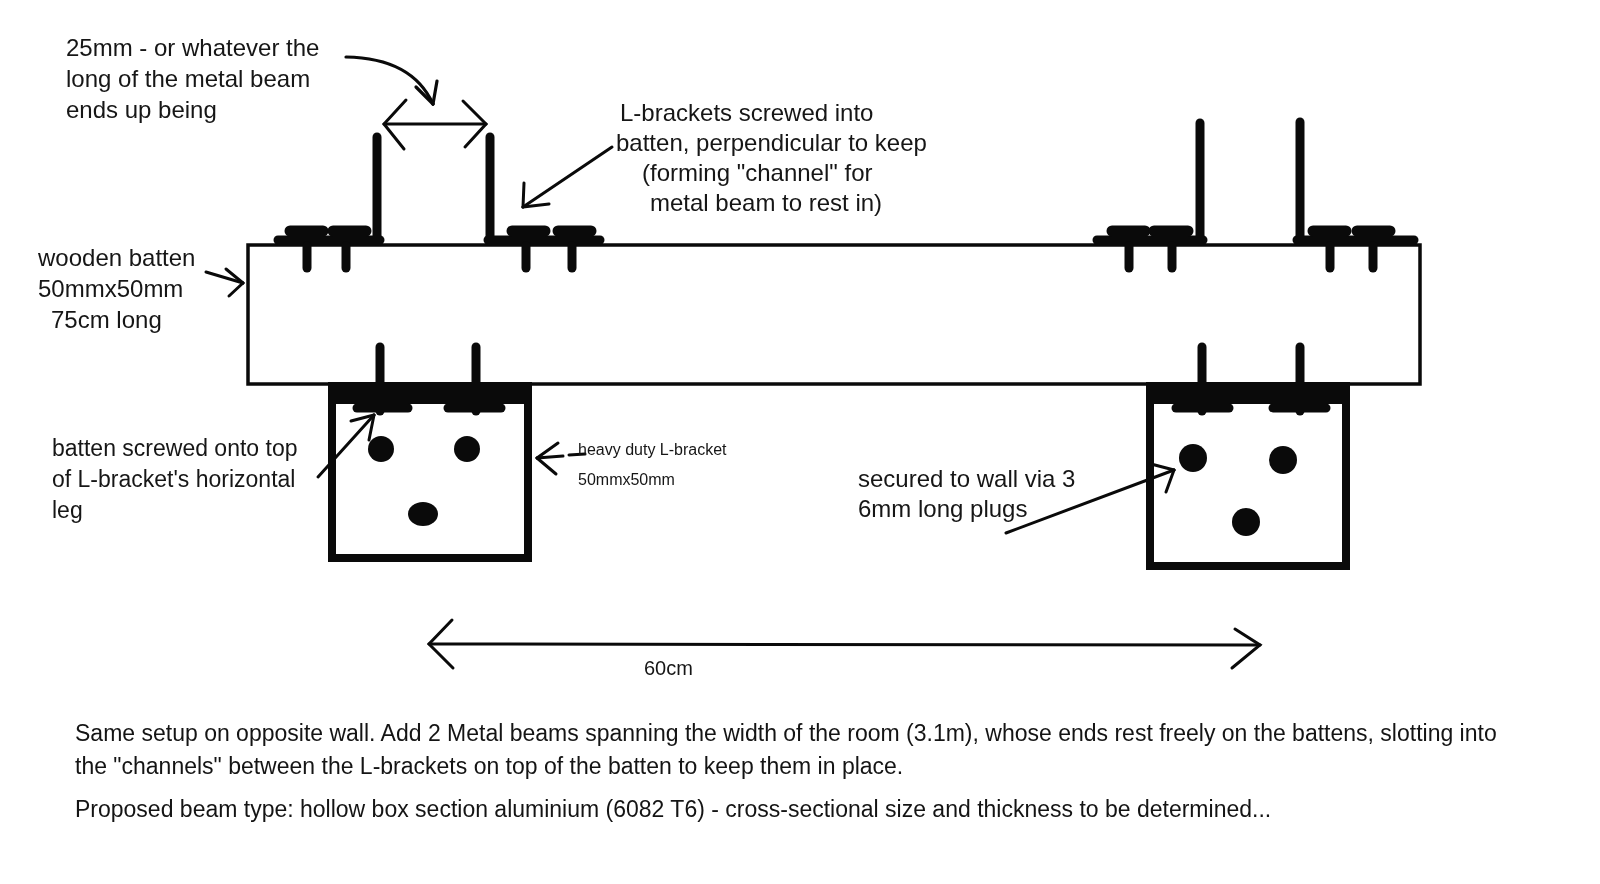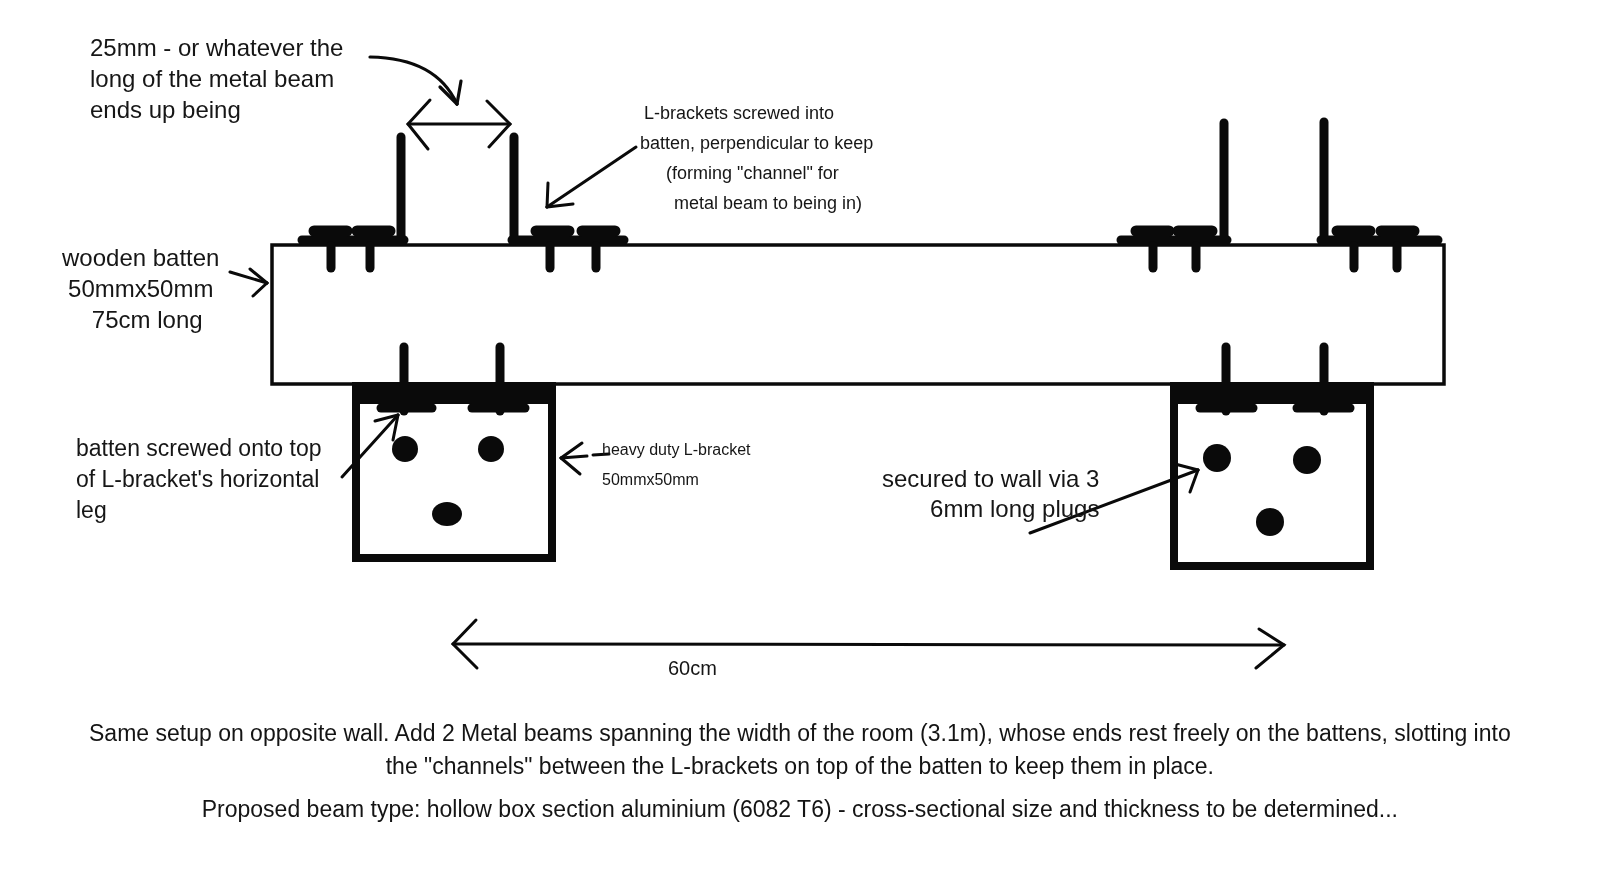--- a/index.html
+++ b/index.html
@@ -1,37 +1,37 @@
 <!DOCTYPE html>
 <html><head>
 <meta charset="utf-8">
 <style>
   html,body{margin:0;padding:0;background:#ffffff;}
   .canvas{
     position:relative;width:1552px;height:884px;background:#ffffff;
-    font-family:"Liberation Sans",sans-serif;color:#141414;overflow:hidden;margin-left:24px;
+    font-family:"Liberation Sans",sans-serif;color:#141414;overflow:hidden;
   }
   .diagram-svg{position:absolute;left:0;top:0;}
   .label{position:absolute;color:#161616;}
   .label .line{white-space:nowrap;}
   .note-24{font-size:24px;line-height:31px;}
   .note-23{font-size:23px;line-height:31px;}
-  .lbrackets-note{left:606px;top:98px;font-size:18px;line-height:30px;}
+  .lbrackets-note{left:606px;top:98px;font-size:24px;line-height:30px;}
   .lbrackets-note .i0{padding-left:14px;}
   .lbrackets-note .i1{padding-left:10px;}
   .lbrackets-note .i2{padding-left:36px;}
   .lbrackets-note .i3{padding-left:44px;}
   .beamwidth-note{left:66px;top:32px;}
-  .batten-label{left:38px;top:242px;text-align:center;}
+  .batten-label{left:38px;top:242px;}
   .batten-label .i2{padding-left:13px;}
   .battenscrew-note{left:52px;top:433px;}
   .heavyduty-label{left:578px;top:435px;font-size:16px;line-height:30px;}
-  .wallplug-note{left:858px;top:464px;font-size:24px;line-height:30px;text-align:right;}
+  .wallplug-note{left:858px;top:464px;font-size:24px;line-height:30px;}
   .dim-label{left:644px;top:657px;font-size:20px;}
-  .bottom-notes{position:absolute;left:65px;top:717px;font-size:23px;line-height:33px;color:#141414;text-align:center;}
+  .bottom-notes{position:absolute;left:75px;top:717px;font-size:23px;line-height:33px;color:#141414;}
   .bottom-notes .para2{margin-top:10px;}
 </style>
 </head>
 <body>
 
 <div class="canvas">
 
   <svg class="diagram-svg" width="1600" height="884" viewBox="0 0 1600 884">
 
     <g stroke="#0a0a0a" fill="none">
@@ -145,21 +145,21 @@
   <div class="label note-24 beamwidth-note">
     <div class="line">25mm - or whatever the</div>
     <div class="line">long of the metal beam</div>
     <div class="line">ends up being</div>
   </div>
 
   <div class="label lbrackets-note">
     <div class="line i0">L-brackets screwed into</div>
     <div class="line i1">batten, perpendicular to keep</div>
     <div class="line i2">(forming "channel" for</div>
-    <div class="line i3">metal beam to being in)</div>
+    <div class="line i3">metal beam to rest in)</div>
   </div>
 
   <div class="label note-24 batten-label">
     <div class="line">wooden batten</div>
     <div class="line">50mmx50mm</div>
     <div class="line i2">75cm long</div>
   </div>
 
   <div class="label note-23 battenscrew-note">
     <div class="line">batten screwed onto top</div>

